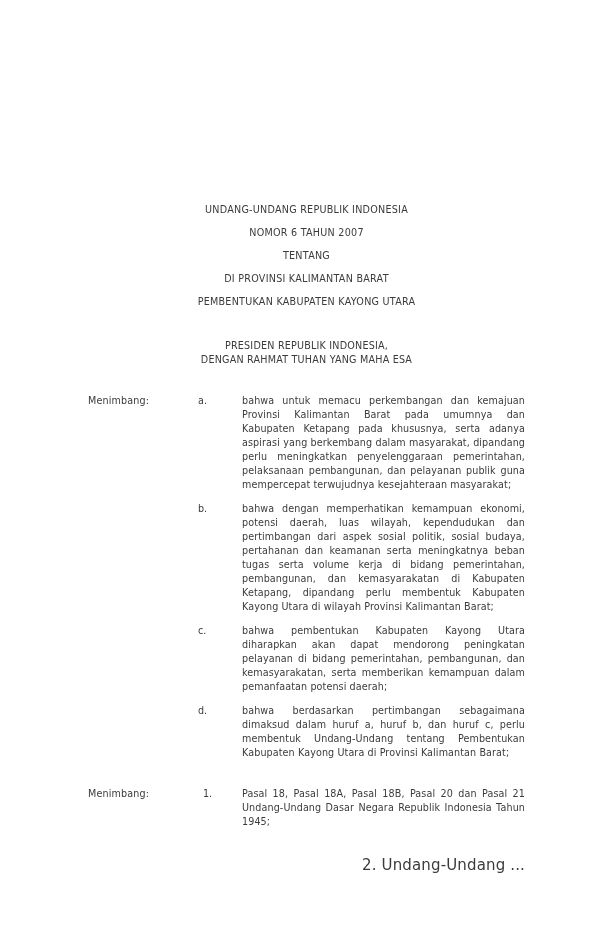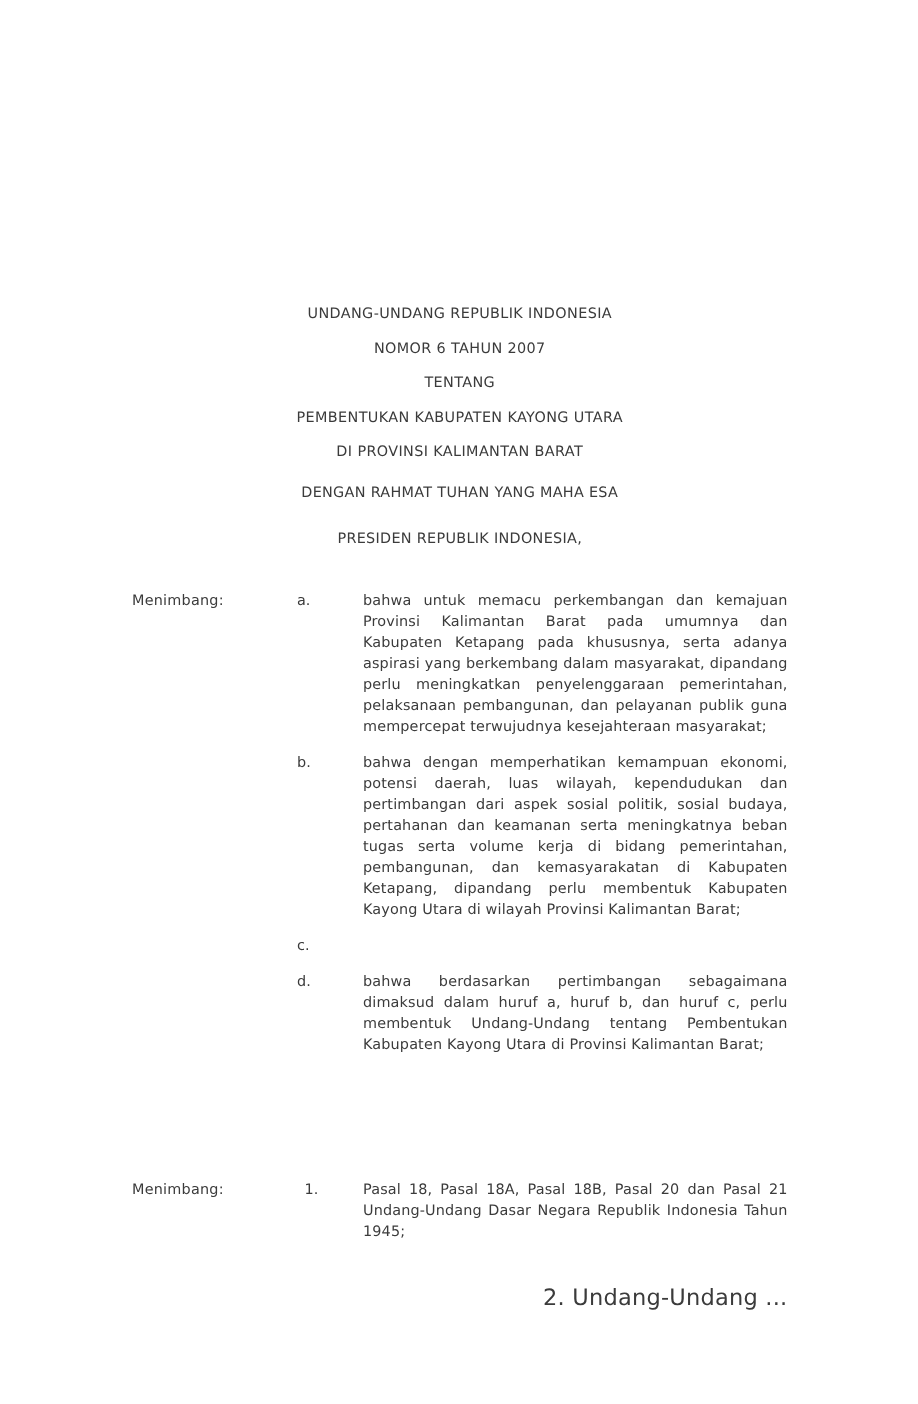--- a/index.html
+++ b/index.html
@@ -127,46 +127,47 @@
 </style>
 </head>
 <body>
 
 <div class="page">
 
   <div class="title-block">
     <div class="title-line">UNDANG-UNDANG REPUBLIK INDONESIA</div>
     <div class="title-line">NOMOR 6 TAHUN 2007</div>
     <div class="title-line">TENTANG</div>
+    <div class="title-line">DI PROVINSI KALIMANTAN BARAT</div>
     <div class="title-line">PEMBENTUKAN KABUPATEN KAYONG UTARA</div>
-    <div class="title-line">DI PROVINSI KALIMANTAN BARAT</div>
   </div>
 
   <div class="preamble">
+    <div class="preamble-line second">PRESIDEN REPUBLIK INDONESIA,</div>
     <div class="preamble-line">DENGAN RAHMAT TUHAN YANG MAHA ESA</div>
-    <div class="preamble-line second">PRESIDEN REPUBLIK INDONESIA,</div>
   </div>
 
   <div class="section" id="section-menimbang">
 
     <div class="clause-row">
       <div class="section-label">Menimbang:</div>
       <div class="marker">a.</div>
       <div class="clause-text">bahwa untuk memacu perkembangan dan kemajuan Provinsi Kalimantan Barat pada umumnya dan Kabupaten Ketapang pada khususnya, serta adanya aspirasi yang berkembang dalam masyarakat, dipandang perlu meningkatkan penyelenggaraan pemerintahan, pelaksanaan pembangunan, dan pelayanan publik guna mempercepat terwujudnya kesejahteraan masyarakat;</div>
     </div>
 
     <div class="clause-row">
       <div class="section-label spacer"></div>
       <div class="marker">b.</div>
       <div class="clause-text">bahwa dengan memperhatikan kemampuan  ekonomi, potensi daerah, luas wilayah, kependudukan dan pertimbangan dari aspek sosial politik, sosial budaya, pertahanan dan keamanan serta meningkatnya beban tugas serta volume kerja di bidang pemerintahan, pembangunan, dan kemasyarakatan di Kabupaten Ketapang, dipandang perlu membentuk Kabupaten Kayong Utara di wilayah Provinsi Kalimantan Barat;</div>
     </div>
 
     <div class="clause-row">
       <div class="section-label spacer"></div>
       <div class="marker">c.</div>
+      <div class="clause-text">bahwa pembentukan Kabupaten Kayong Utara diharapkan akan dapat mendorong peningkatan pelayanan di bidang pemerintahan, pembangunan, dan kemasyarakatan, serta memberikan kemampuan dalam pemanfaatan potensi daerah;</div>
     </div>
 
     <div class="clause-row">
       <div class="section-label spacer"></div>
       <div class="marker">d.</div>
       <div class="clause-text">bahwa berdasarkan pertimbangan sebagaimana dimaksud dalam huruf a, huruf b, dan huruf c, perlu membentuk Undang-Undang tentang Pembentukan Kabupaten Kayong Utara di Provinsi Kalimantan Barat;</div>
     </div>
 
   </div>
 

